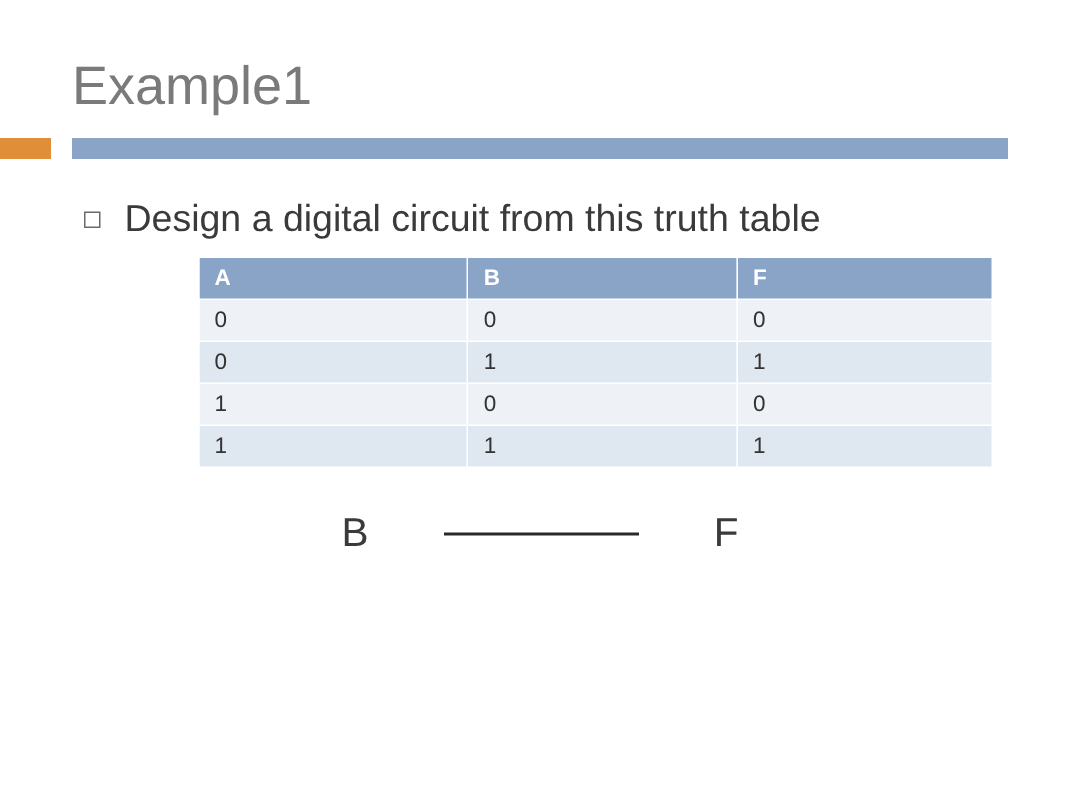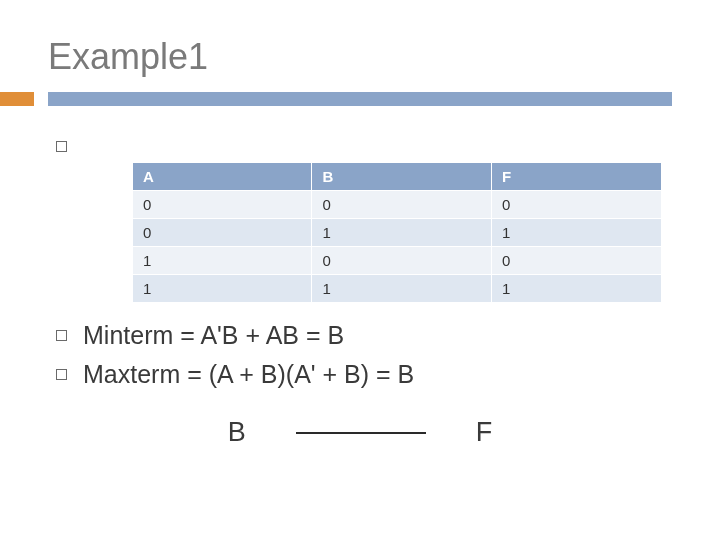--- a/index.html
+++ b/index.html
@@ -103,20 +103,21 @@
 <div class="rule-wrap">
   <div class="accent-bar"></div>
   <div class="accent-gap"></div>
   <div class="rule"></div>
 </div>
 
 <div class="content">
 
   <div class="bullet-row">
     <span class="sq"></span>
+    <span class="bullet-text">Design a digital circuit from this truth table</span>
   </div>
 
   <table class="truth">
     <thead>
       <tr>
         <th>A</th>
         <th>B</th>
         <th>F</th>
       </tr>
     </thead>
@@ -137,30 +138,20 @@
         <td>0</td>
       </tr>
       <tr class="odd">
         <td>1</td>
         <td>1</td>
         <td>1</td>
       </tr>
     </tbody>
   </table>
 
-  <div class="second-block">
-    <div class="bullet-row">
-      <span class="sq"></span>
-      <span class="bullet-text">Minterm = A'B + AB = B</span>
-    </div>
-    <div class="bullet-row">
-      <span class="sq"></span>
-      <span class="bullet-text">Maxterm = (A + B)(A' + B) = B</span>
-    </div>
-  </div>
 
   <div class="bf-row">
     <span>B</span>
     <span class="wire"></span>
     <span>F</span>
   </div>
 
 </div>
 
 </body></html>

